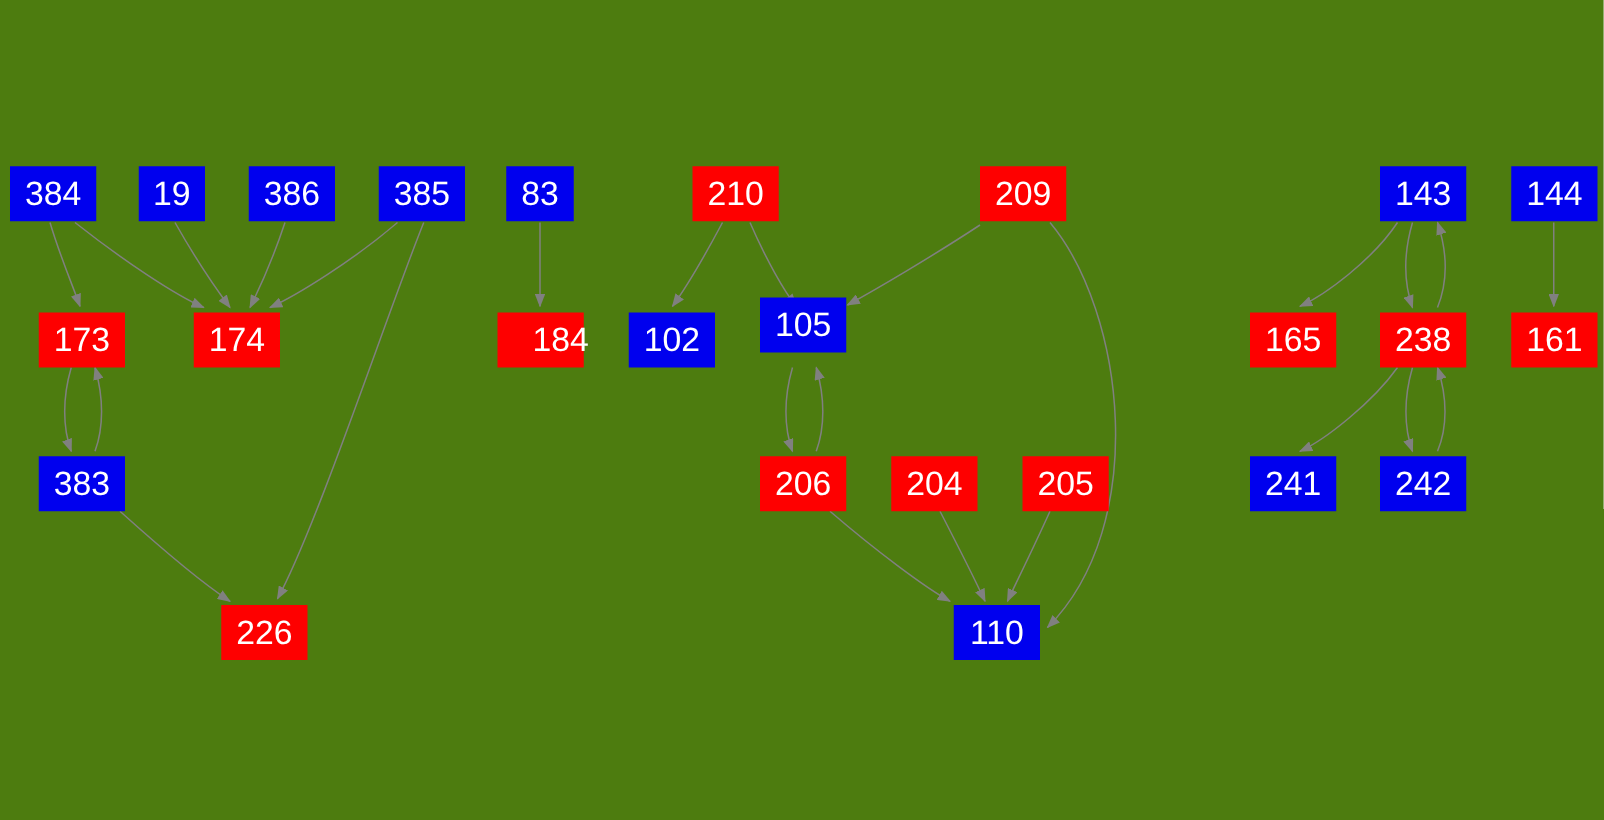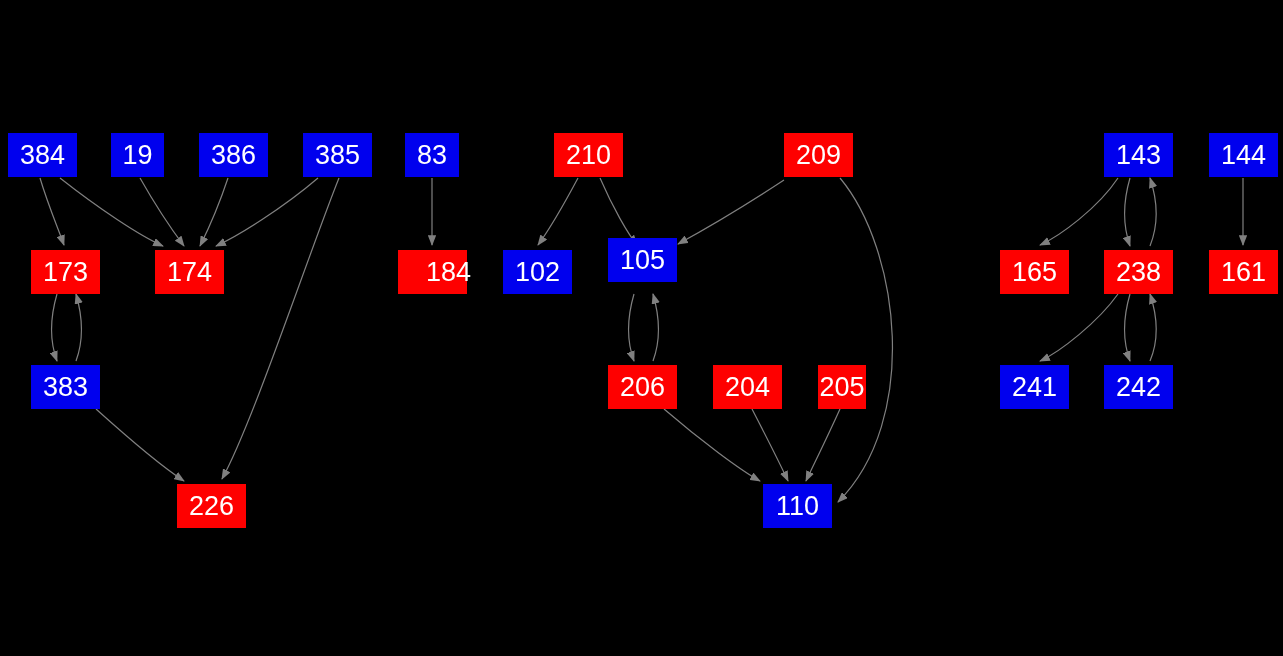--- a/index.html
+++ b/index.html
@@ -7,21 +7,21 @@
     padding: 0;
     background: #ffffff;
   }
   body {
     font-family: "Liberation Sans", sans-serif;
   }
   #graph-canvas {
     position: relative;
     width: 1283px;
     height: 656px;
-    background: #000000;
+    background: #4d7c0f;
     overflow: hidden;
   }
   #edge-layer {
     position: absolute;
     left: 0;
     top: 0;
     width: 1283px;
     height: 656px;
   }
   .graph-node {
@@ -134,21 +134,21 @@
       </div>
       <div class="graph-node blue" style="left: 31px; top: 365px; width: 69px; height: 44px;">
         <span class="node-label">383</span>
       </div>
       <div class="graph-node red" style="left: 608px; top: 365px; width: 69px; height: 44px;">
         <span class="node-label">206</span>
       </div>
       <div class="graph-node red" style="left: 713px; top: 365px; width: 69px; height: 44px;">
         <span class="node-label">204</span>
       </div>
-      <div class="graph-node red" style="left: 818px; top: 365px; width: 48px; height: 44px;">
+      <div class="graph-node red" style="left: 818px; top: 365px; width: 69px; height: 44px;">
         <span class="node-label">205</span>
       </div>
       <div class="graph-node blue" style="left: 1000px; top: 365px; width: 69px; height: 44px;">
         <span class="node-label">241</span>
       </div>
       <div class="graph-node blue" style="left: 1104px; top: 365px; width: 69px; height: 44px;">
         <span class="node-label">242</span>
       </div>
       <div class="graph-node red" style="left: 177px; top: 484px; width: 69px; height: 44px;">
         <span class="node-label">226</span>

